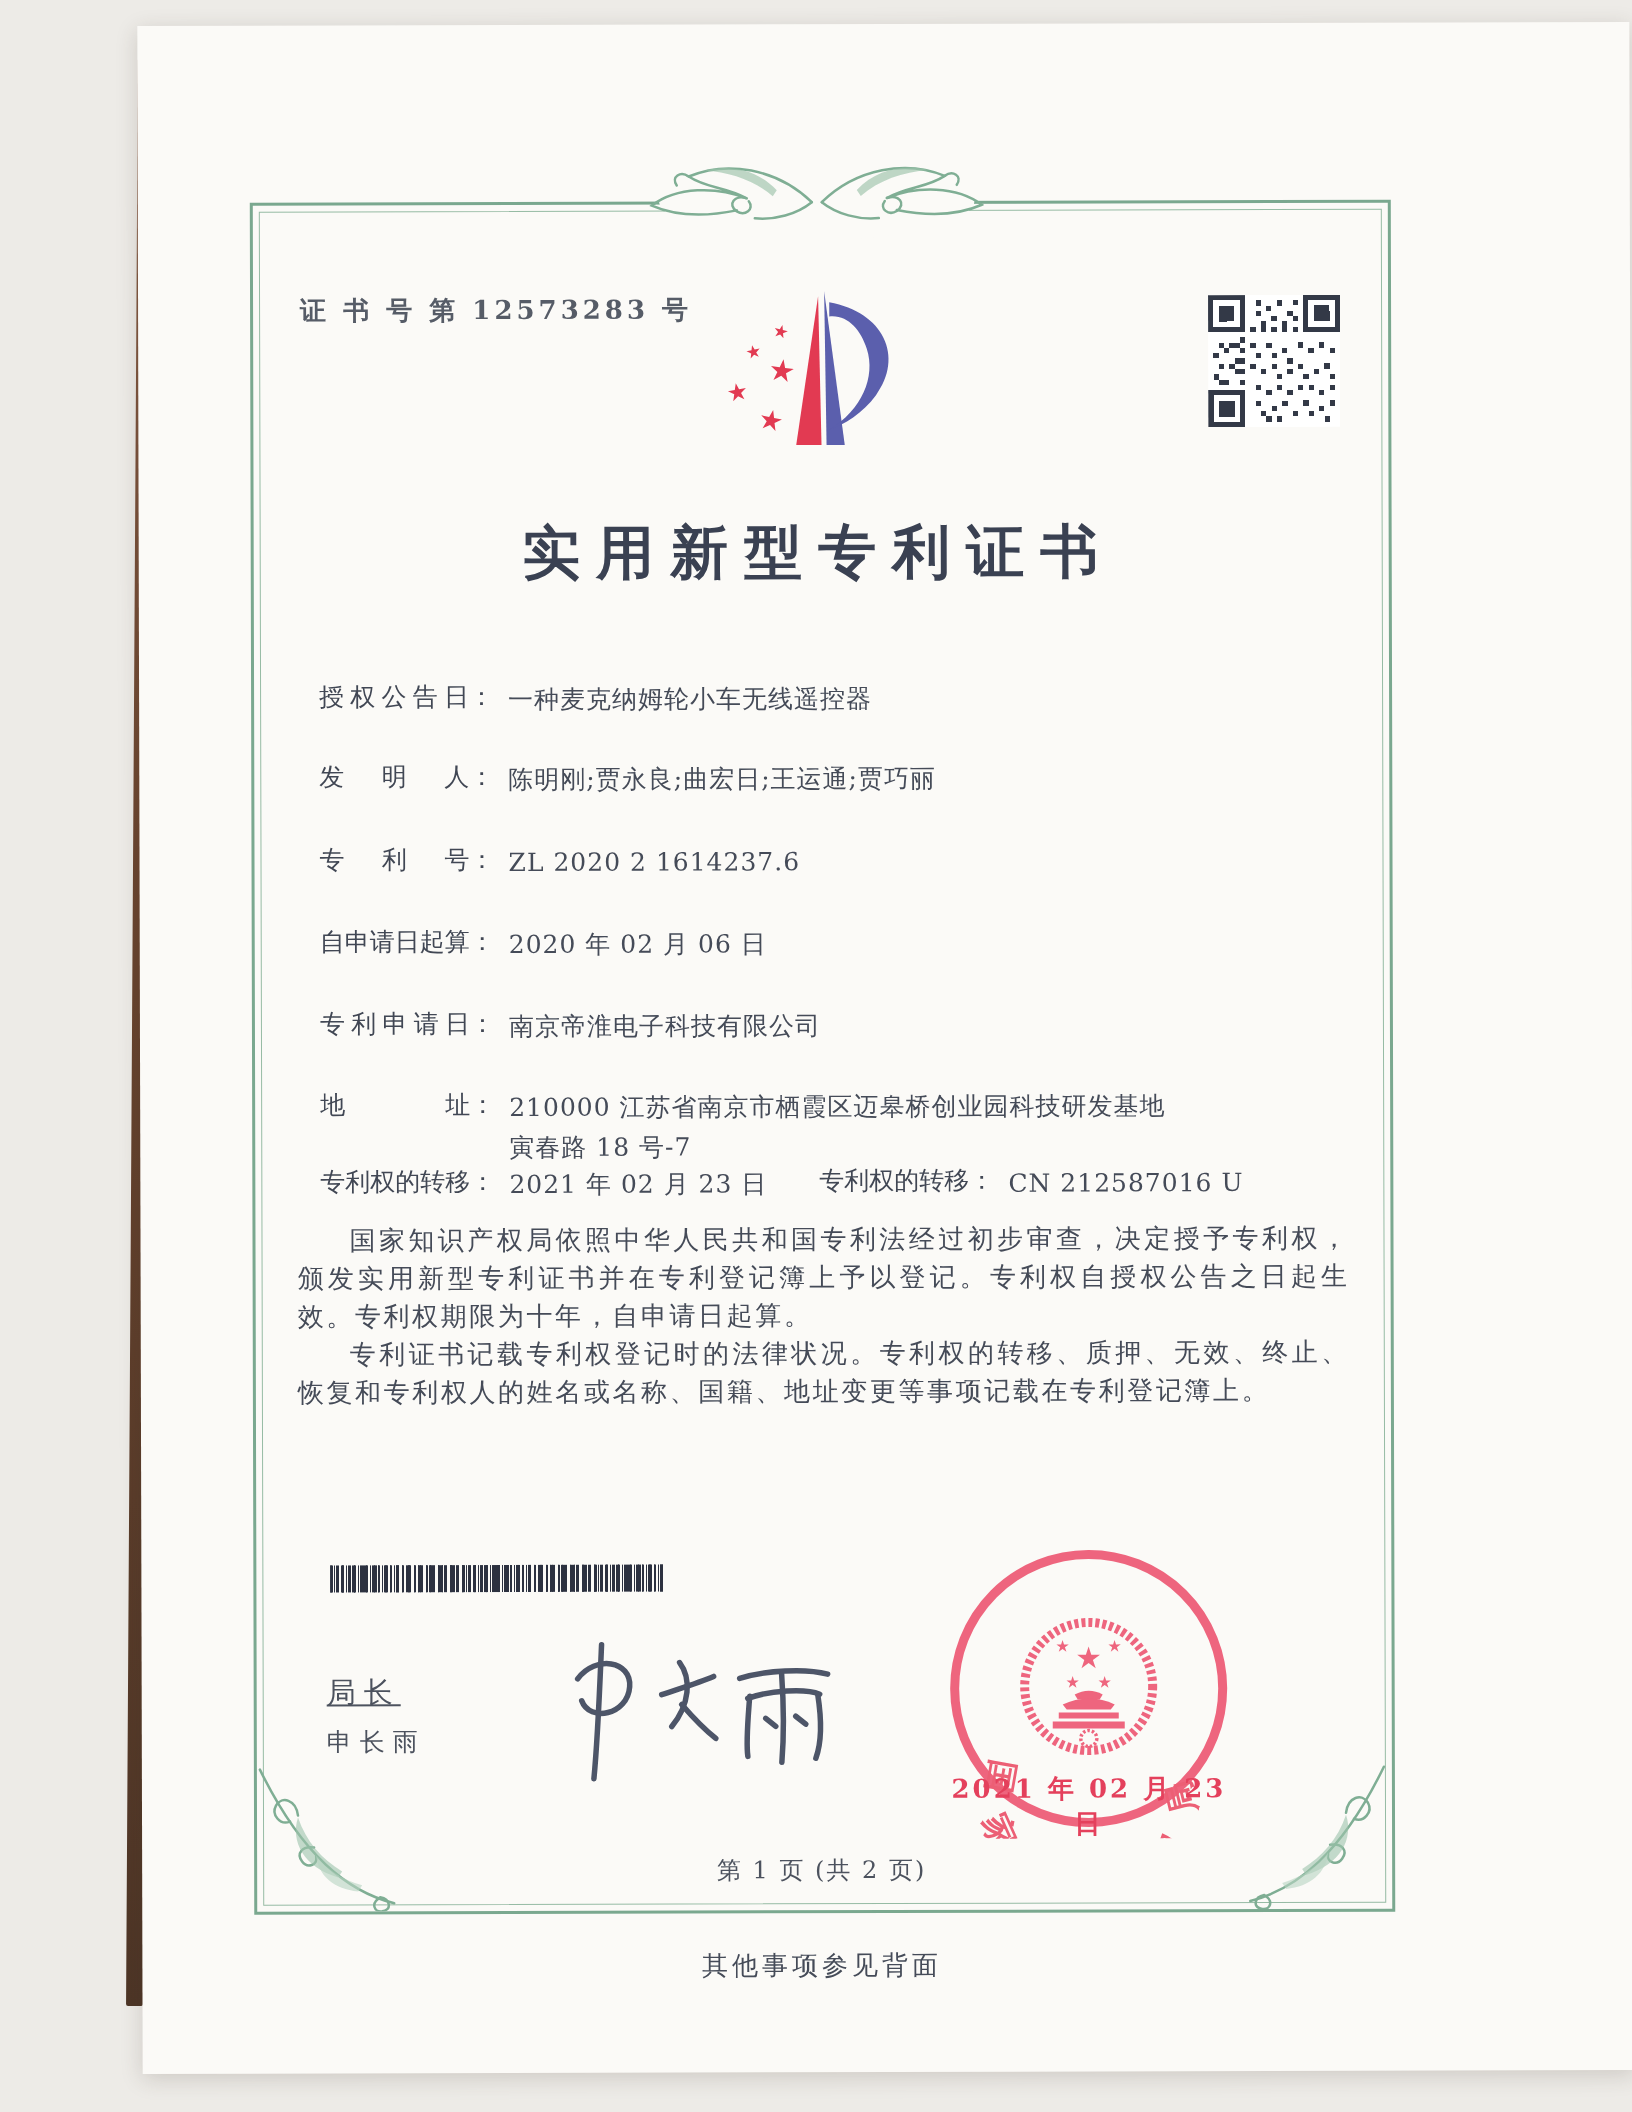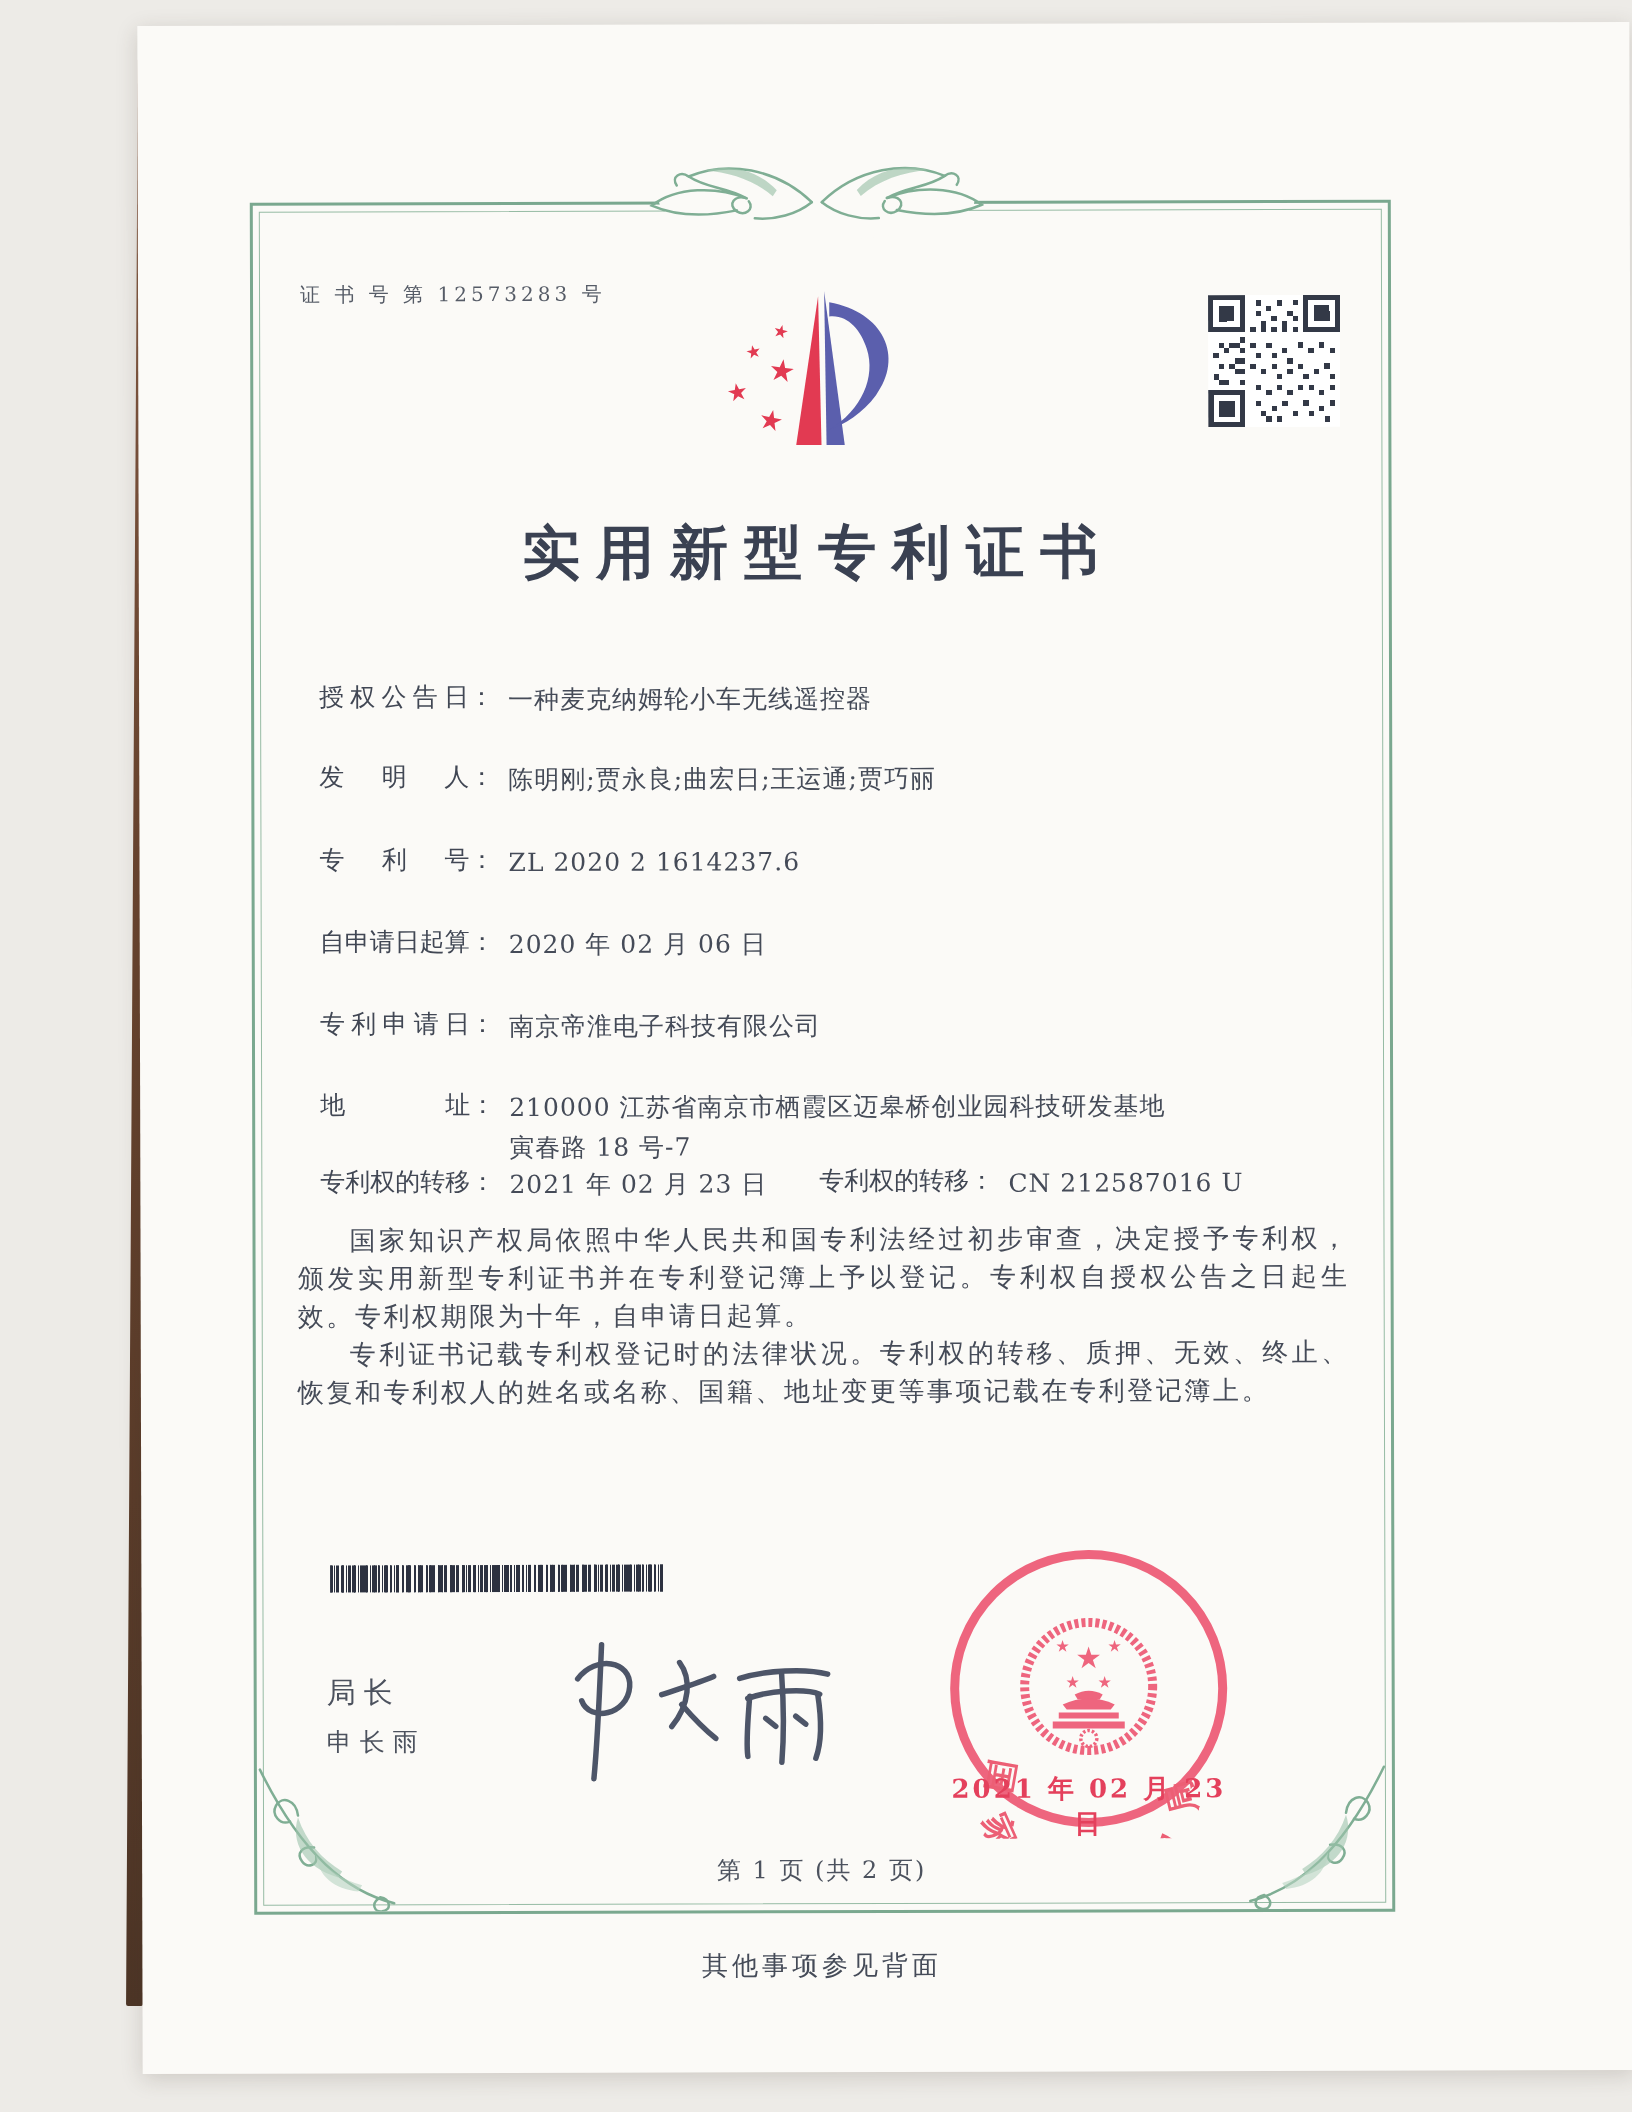--- a/index.html
+++ b/index.html
@@ -20,22 +20,22 @@
     transform:rotate(-.15deg);
   }
   .frame{
     position:absolute;left:112px;top:177px;width:1135px;height:1706px;
     border:3px solid #7aa88f;
   }
   .frame-inner{
     position:absolute;inset:6px;border:1.5px solid #96bba4;
   }
   .certno{
-    position:absolute;left:162px;top:256px;
-    font-size:20px;color:#565c67;letter-spacing:4px;
+    position:absolute;left:162px;top:268px;
+    font-size:26px;color:#565c67;letter-spacing:4px;font-weight:bold;
   }
   .logo{position:absolute;left:584px;top:264px;width:182px;height:172px;}
   .qr{position:absolute;left:1070px;top:272px;width:132px;height:132px;}
   .cert-title{
     position:absolute;left:112px;top:490px;width:1135px;text-align:center;
     font-size:58px;font-weight:600;color:#3a4152;letter-spacing:16px;
   }
   .frow{position:absolute;left:180px;font-size:25px;color:#454b58;}
   .lbl{
     display:inline-block;width:150px;vertical-align:top;
@@ -50,21 +50,21 @@
     text-align:justify;
   }
   .paras p{margin:0;text-indent:2em;}
   .barcode{
     position:absolute;left:189px;top:1540px;width:335px;height:27px;
     background-image:
       repeating-linear-gradient(90deg,#2c3140 0 2px,transparent 2px 6px),
       repeating-linear-gradient(90deg,#2c3140 0 3px,transparent 3px 11px),
       repeating-linear-gradient(90deg,#2c3140 0 1px,transparent 1px 4px);
   }
-  .officer-title{position:absolute;left:185px;top:1648px;font-size:29px;color:#4c525e;letter-spacing:8px;}
+  .officer-title{position:absolute;left:185px;top:1648px;font-size:29px;color:#4c525e;letter-spacing:8px;text-decoration:underline;}
   .officer-name{position:absolute;left:185px;top:1700px;font-size:25px;color:#4c525e;letter-spacing:8px;}
   .signature{position:absolute;left:402px;top:1606px;width:300px;height:160px;}
   .seal{position:absolute;left:802px;top:1515px;width:290px;height:300px;}
   .seal-date{
     position:absolute;left:802px;top:1748px;width:290px;text-align:center;
     font-size:26px;color:#e4405c;letter-spacing:3px;font-weight:600;
   }
   .page-ind{
     position:absolute;left:112px;top:1830px;width:1135px;text-align:center;
     font-size:24px;color:#4c525e;letter-spacing:2px;

